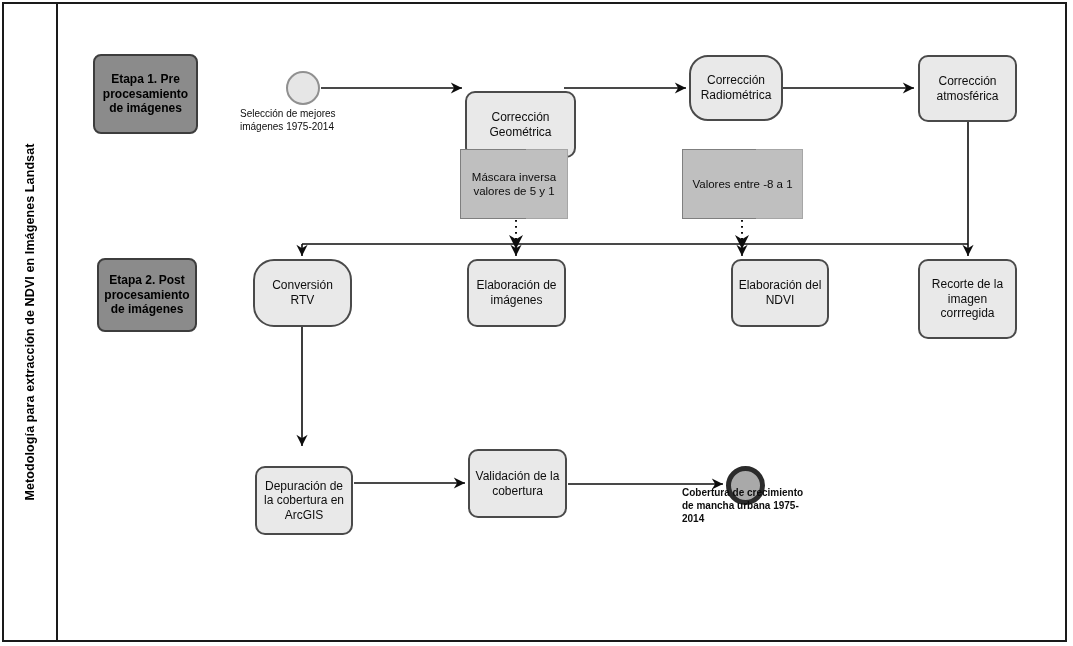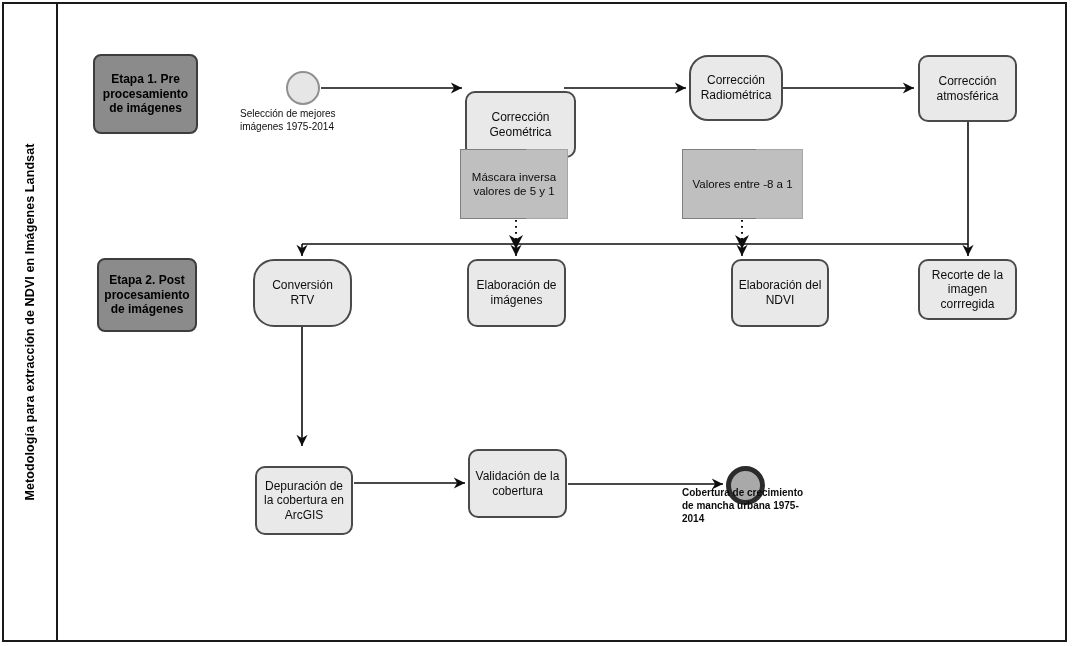--- a/index.html
+++ b/index.html
@@ -116,21 +116,21 @@
   .stage-1   { left: 93px;  top: 54px;  width: 105px; height: 80px; }
   .stage-2   { left: 97px;  top: 258px; width: 100px; height: 74px; }
   .geo       { left: 465px; top: 55px;  width: 111px;  height: 67px; margin-top: 36px; }
   .radio     { left: 689px; top: 55px;  width: 94px;  height: 66px; border-radius: 19px; }
   .atmos     { left: 918px; top: 55px;  width: 99px;  height: 67px; }
   .ann-1     { left: 460px; top: 149px; width: 108px; height: 70px; }
   .ann-2     { left: 682px; top: 149px; width: 121px; height: 70px; }
   .rtv       { left: 253px; top: 259px; width: 99px;  height: 68px; border-radius: 21px; }
   .mascara   { left: 467px; top: 259px; width: 99px;  height: 68px; }
   .ndvi      { left: 693px; top: 259px; width: 98px;  height: 68px; margin-left: 38px; }
-  .recorte   { left: 918px; top: 259px; width: 99px;  height: 61px; }
+  .recorte   { left: 918px; top: 259px; width: 99px;  height: 80px; }
   .depur     { left: 255px; top: 449px; width: 98px;  height: 69px; margin-top: 17px; }
   .valid     { left: 468px; top: 449px; width: 99px;  height: 69px; }
   .start-label { left: 240px; top: 107px; width: 127px; }
   .end-label   { left: 682px; top: 486px; width: 127px; font-weight: bold; }
 </style>
 </head>
 <body>
 
 <div class="canvas">
 

